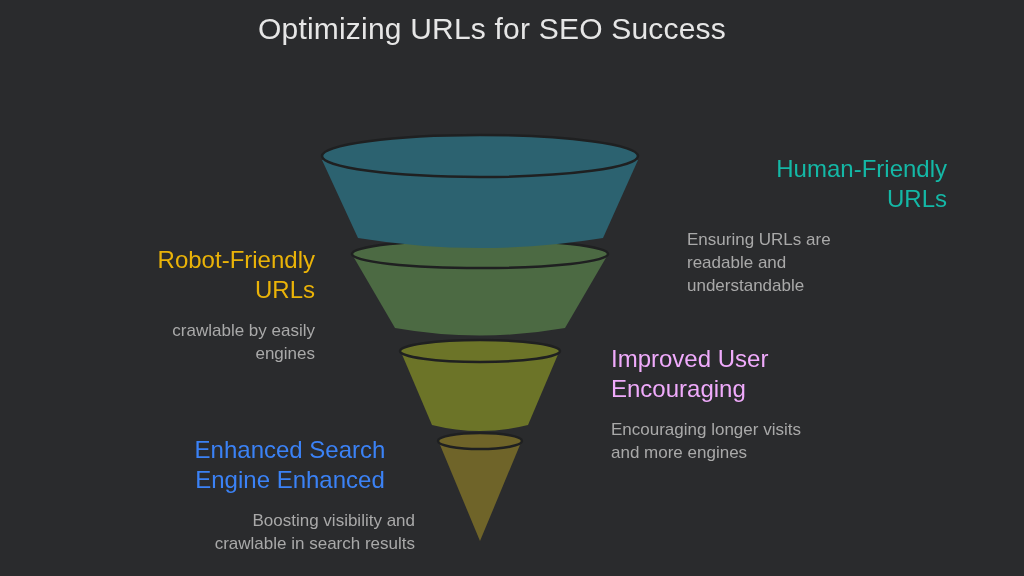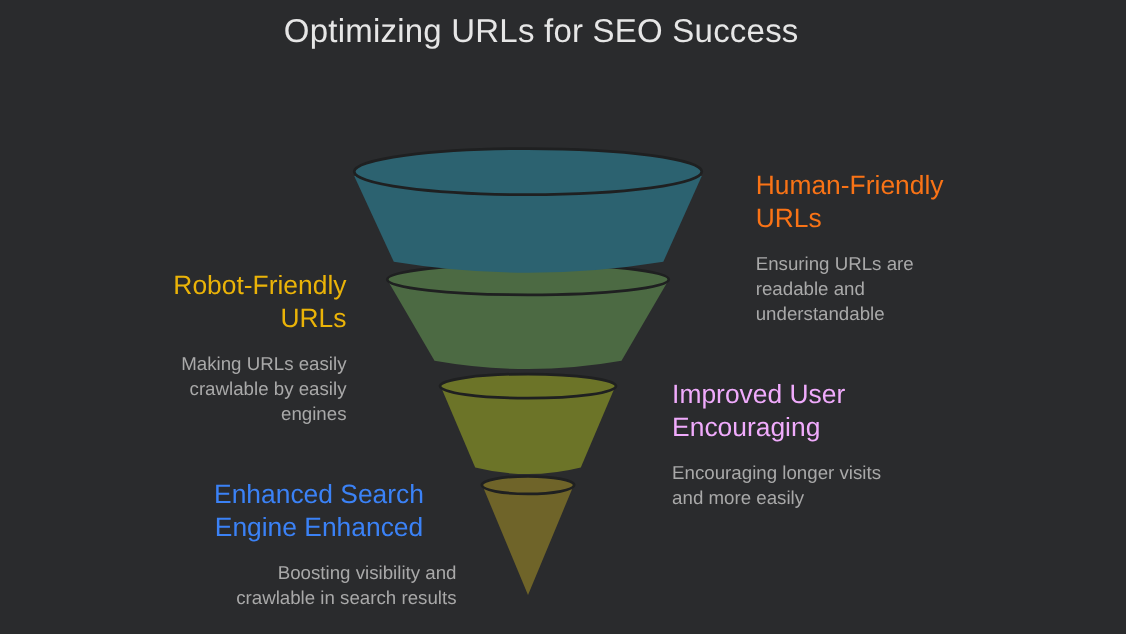--- a/index.html
+++ b/index.html
@@ -42,51 +42,50 @@
     <ellipse cx="480" cy="254" rx="128" ry="14" fill="#4c6a43" stroke="#1f2021" stroke-width="2.5"></ellipse>
   </g>
 
   <g>
     <path d="M322,160 L358,238 Q480,258 603,238 L638,160 Z" fill="#2c6270"></path>
     <ellipse cx="480" cy="156" rx="158" ry="21" fill="#2c6270" stroke="#1f2021" stroke-width="2.5"></ellipse>
   </g>
 </svg>
 
 <div class="block right" style="left:687px; top:154px; width:260px;">
-  <div class="head" style="color:#f97316;">
+  <div class="head" style="color:#14b8a6;text-align:right;">
     <div>Human-Friendly</div>
     <div>URLs</div>
   </div>
   <div class="desc">
     <div>Ensuring URLs are</div>
     <div>readable and</div>
     <div>understandable</div>
   </div>
 </div>
 
 <div class="block left" style="left:60px; top:245px; width:255px;">
   <div class="head" style="color:#eab308;">
     <div>Robot-Friendly</div>
     <div>URLs</div>
   </div>
   <div class="desc" style="padding-right:-2px;">
-    <div>Making URLs easily</div>
     <div>crawlable by easily</div>
     <div>engines</div>
   </div>
 </div>
 
 <div class="block right" style="left:611px; top:344px; width:300px;">
   <div class="head" style="color:#f0abfc;">
     <div>Improved User</div>
     <div>Encouraging</div>
   </div>
   <div class="desc">
     <div>Encouraging longer visits</div>
-    <div>and more easily</div>
+    <div>and more engines</div>
   </div>
 </div>
 
 <div class="block left" style="left:120px; top:435px; width:295px;">
   <div class="head" style="color:#3b82f6; text-align:center; padding-left:50px; width:240px;">
     <div>Enhanced Search</div>
     <div>Engine Enhanced</div>
   </div>
   <div class="desc">
     <div>Boosting visibility and</div>

